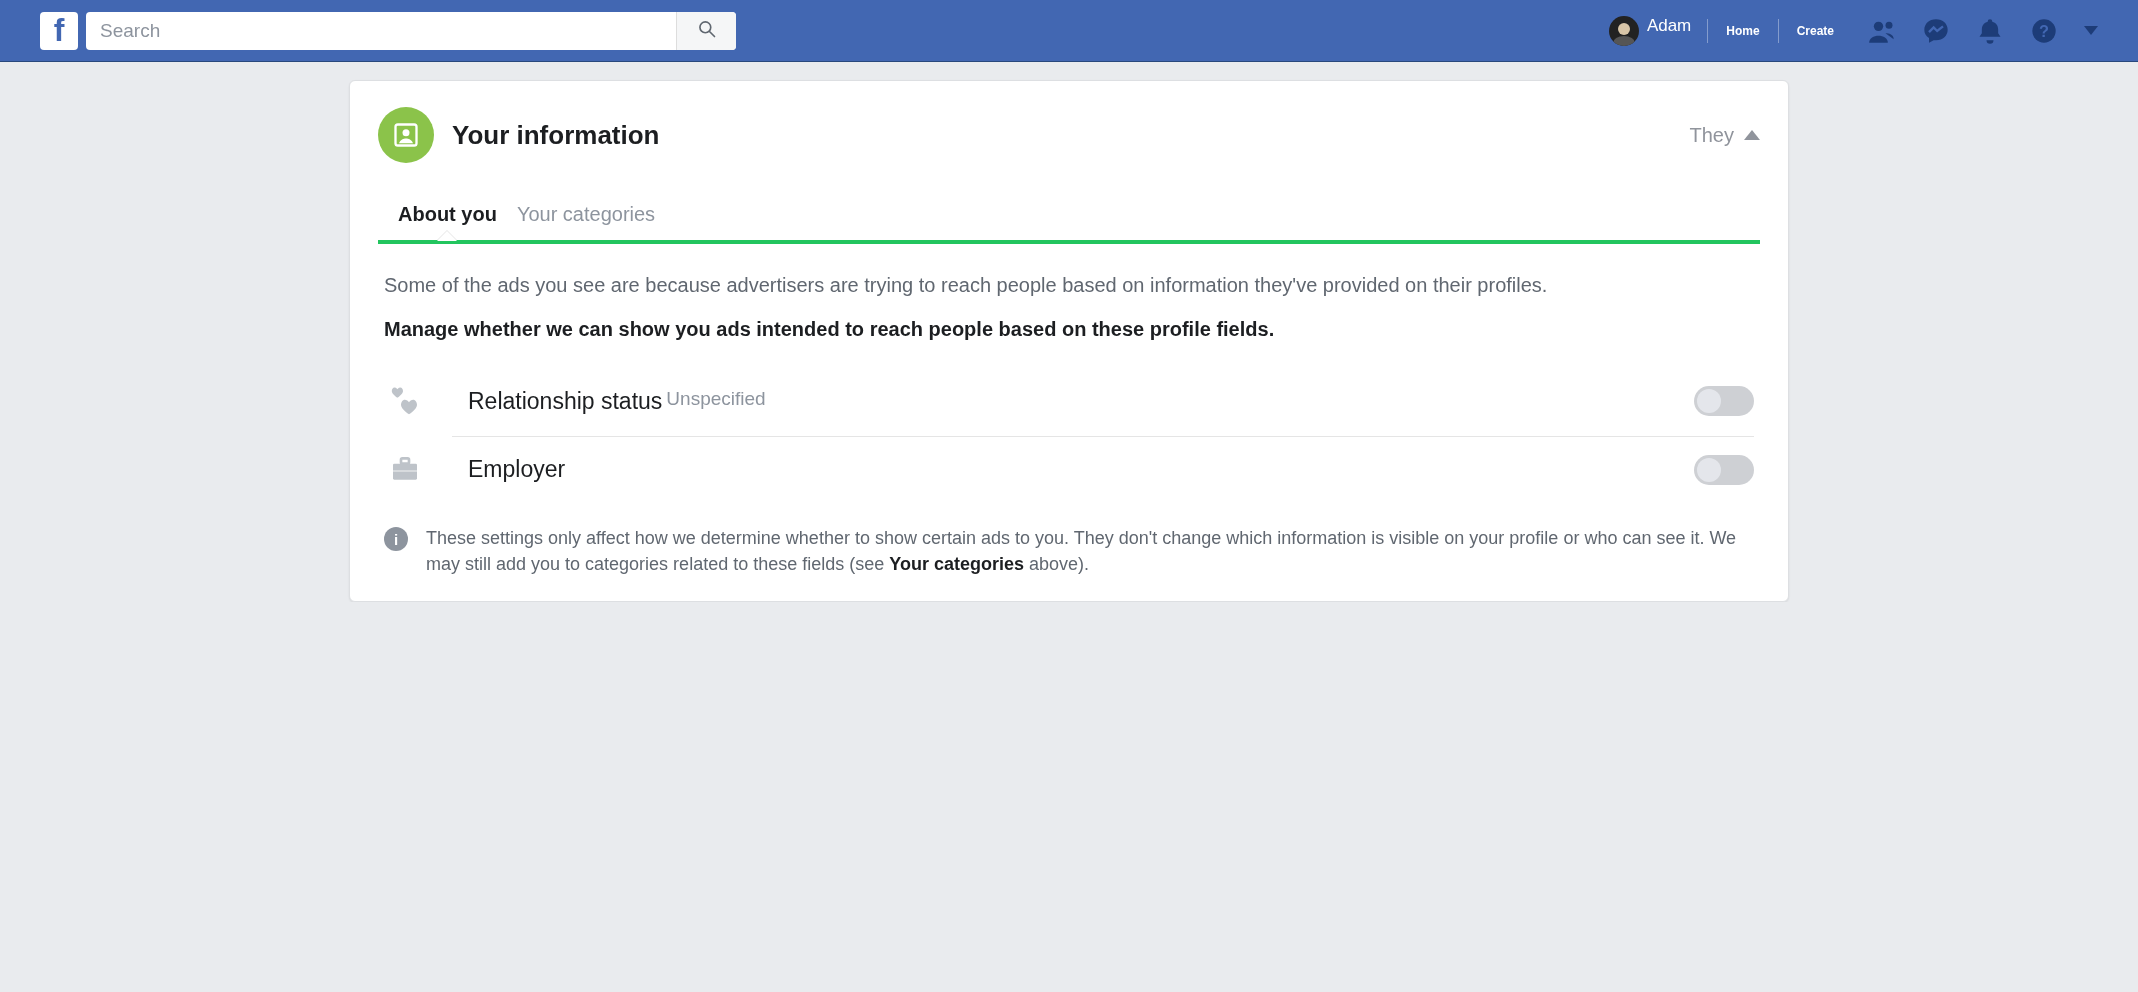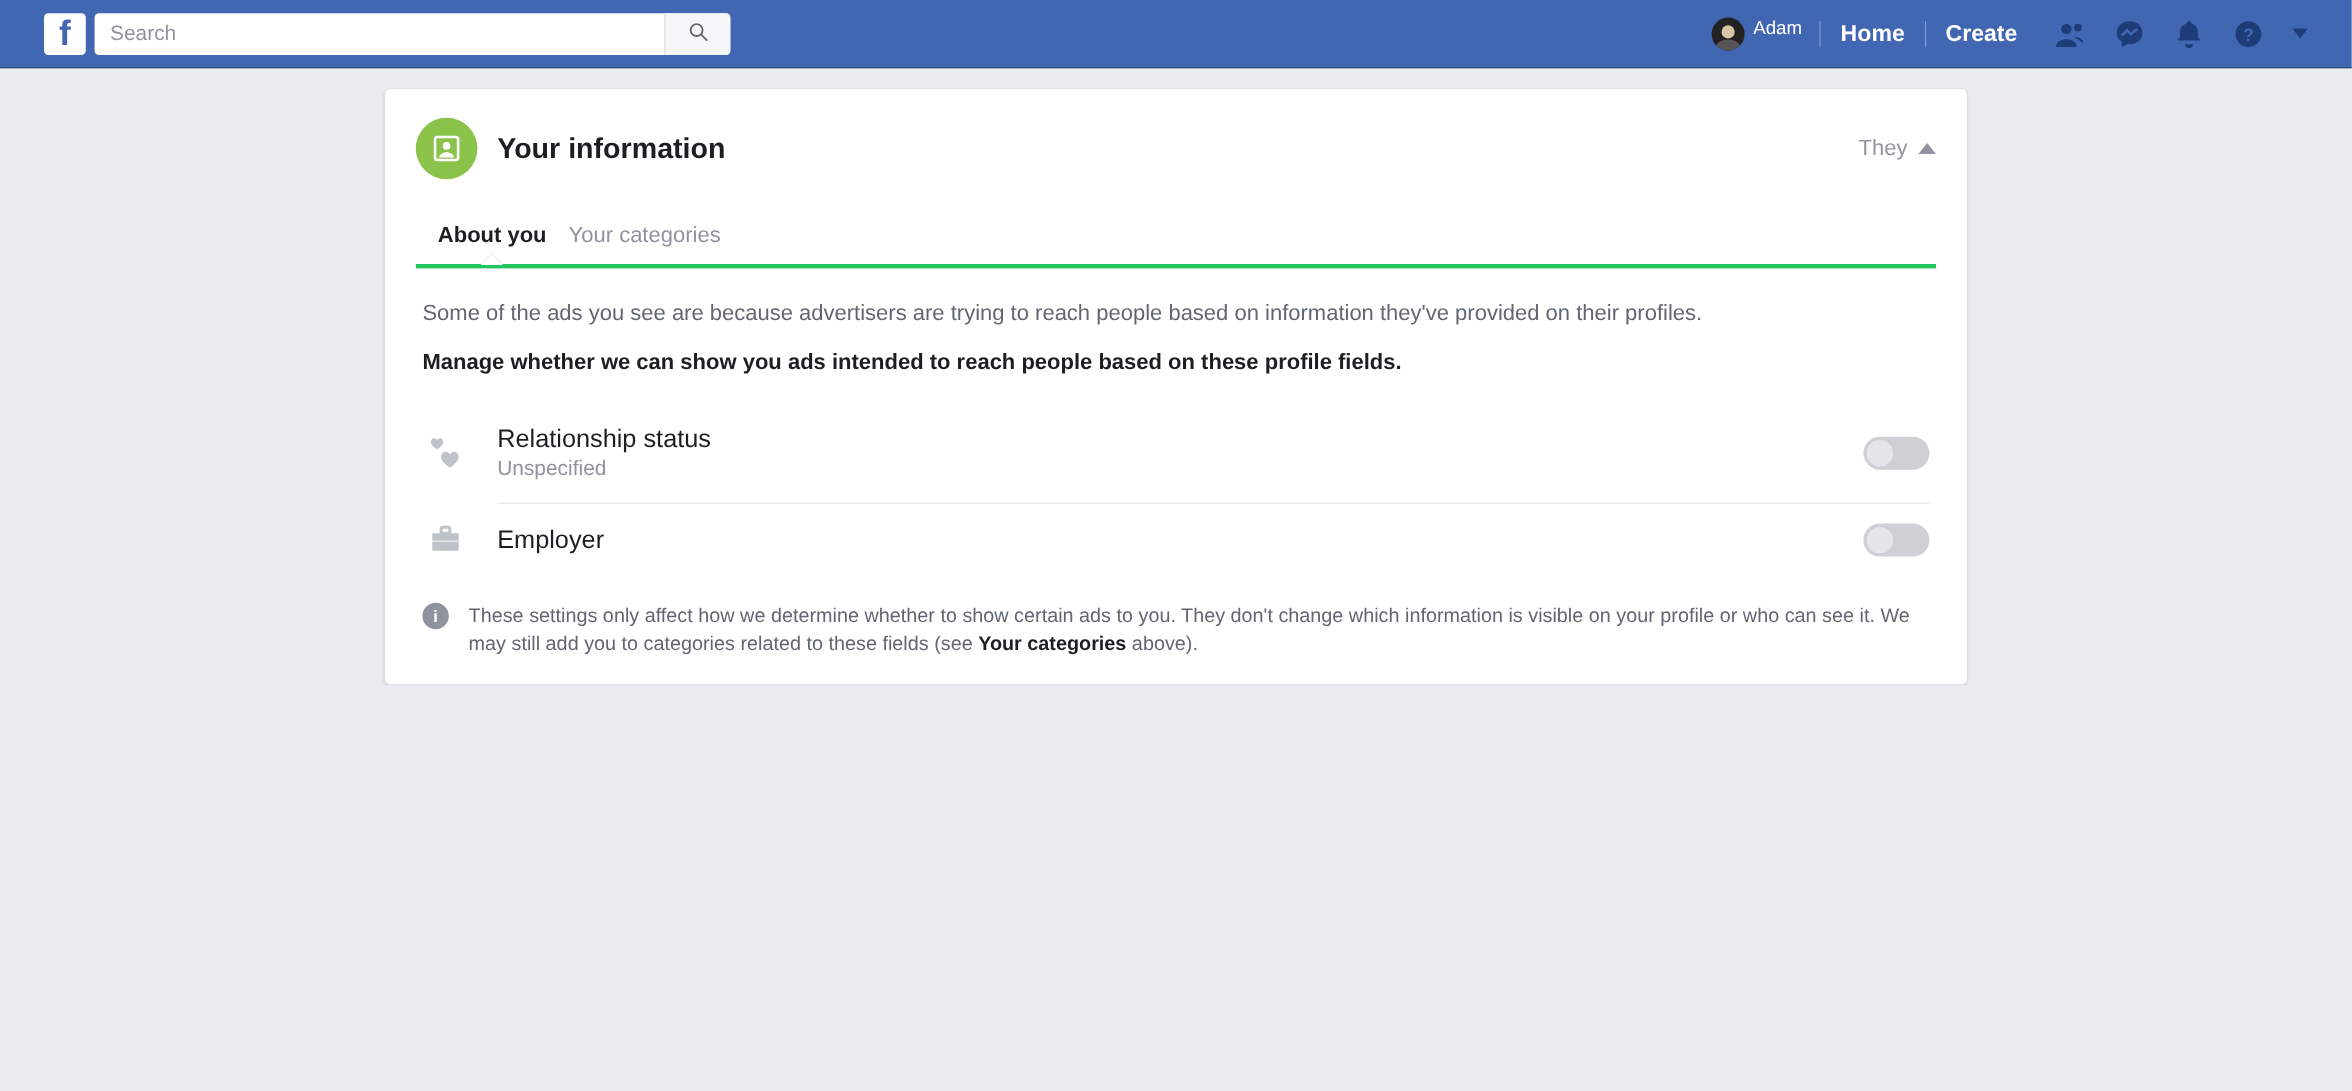--- a/index.html
+++ b/index.html
@@ -31,21 +31,21 @@
     font-weight: 900;
     font-size: 32px;
     font-family: Arial, sans-serif;
   }
   .search-wrap {
     display: flex;
     align-items: center;
     background: #fff;
     border-radius: 4px;
     height: 38px;
-    width: 578px;
+    width: 650px;
     overflow: hidden;
   }
   .search-input {
     border: none;
     outline: none;
     font-size: 19px;
     padding: 0 14px;
     flex: 1;
     color: #333;
     background: transparent;
@@ -108,21 +108,21 @@
   }
   .divider-v {
     width: 1px;
     height: 24px;
     background: rgba(255,255,255,0.35);
     margin: 0 4px;
   }
   .nav-link {
     padding: 6px 14px;
     font-weight: 700;
-    font-size: 21px;
+    font-size: 12px;
     cursor: pointer;
     border-radius: 3px;
   }
   .nav-icons {
     display: flex;
     align-items: center;
     gap: 26px;
     margin-left: 20px;
   }
   .nav-icon {
@@ -251,21 +251,21 @@
   .row .row-icon svg{width:32px;height:32px;fill:currentColor;}
   .row-body {
     flex: 1;
     display: flex;
     align-items: center;
     padding: 18px 0;
     margin-top: -18px;
     margin-bottom: -18px;
   }
   .rows .row:first-child .row-body{border-top:none; }
-  .row-texts { display:flex; flex-direction:column; gap:4px; }
+  .row-texts { display:flex; flex-direction:row; gap:4px;margin-left:16px; }
   .row-title { font-size: 23px; color: #1c1e21; }
   .row-sub { font-size: 19px; color: #8d949e; }
 
   
   .toggle {
     margin-left: auto;
     width: 60px; height: 30px;
     background: #ced0d4;
     border-radius: 999px;
     position: relative;

